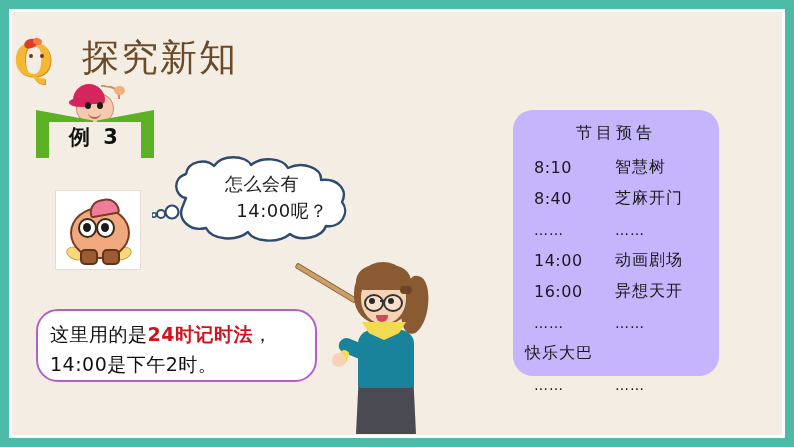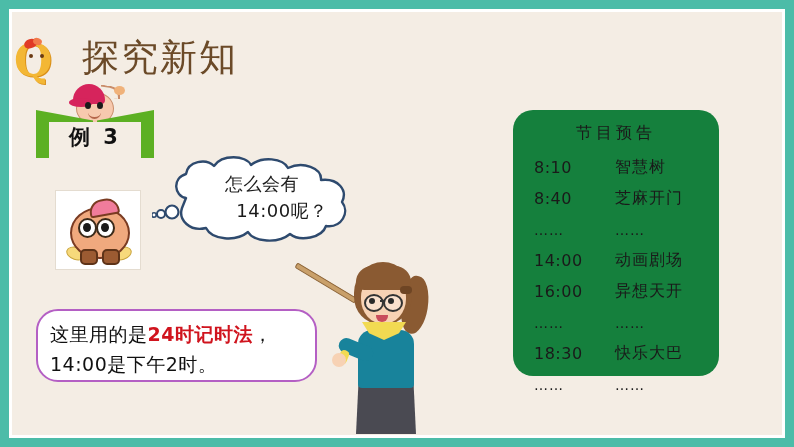--- a/index.html
+++ b/index.html
@@ -386,21 +386,21 @@
     border-radius: 2px;
     transform: rotate(31deg);
     transform-origin: right center;
   }
 
   
   #schedule-panel {
     position: absolute;
     left: 513px; top: 110px;
     width: 206px; height: 266px;
-    background: #15803d;
+    background: #c4b5fd;
     border-radius: 20px;
   }
   #schedule-title {
     position: absolute;
     left: 0; top: 13px;
     width: 206px;
     text-align: center;
     font-size: 16px;
     color: #1a1a1a;
     letter-spacing: 4px;
@@ -562,21 +562,20 @@
         </div>
         <div class="sched-row">
           <div class="sched-time">16:00</div>
           <div class="sched-name">异想天开</div>
         </div>
         <div class="sched-row dots">
           <div class="sched-time">……</div>
           <div class="sched-name">……</div>
         </div>
         <div class="sched-row">
-          <div class="sched-time">18:30</div>
           <div class="sched-name">快乐大巴</div>
         </div>
         <div class="sched-row dots">
           <div class="sched-time">……</div>
           <div class="sched-name">……</div>
         </div>
       </div>
   </div>
 </div>
 

